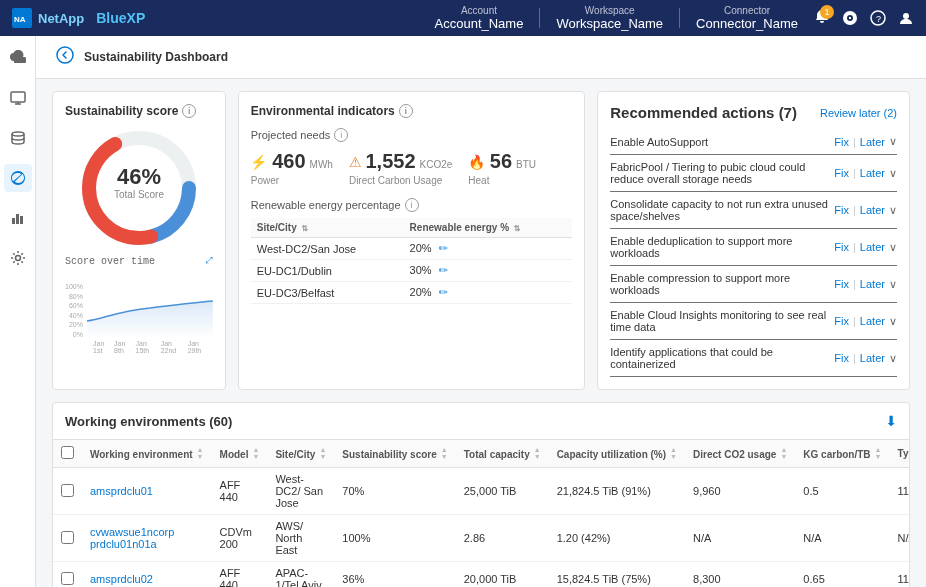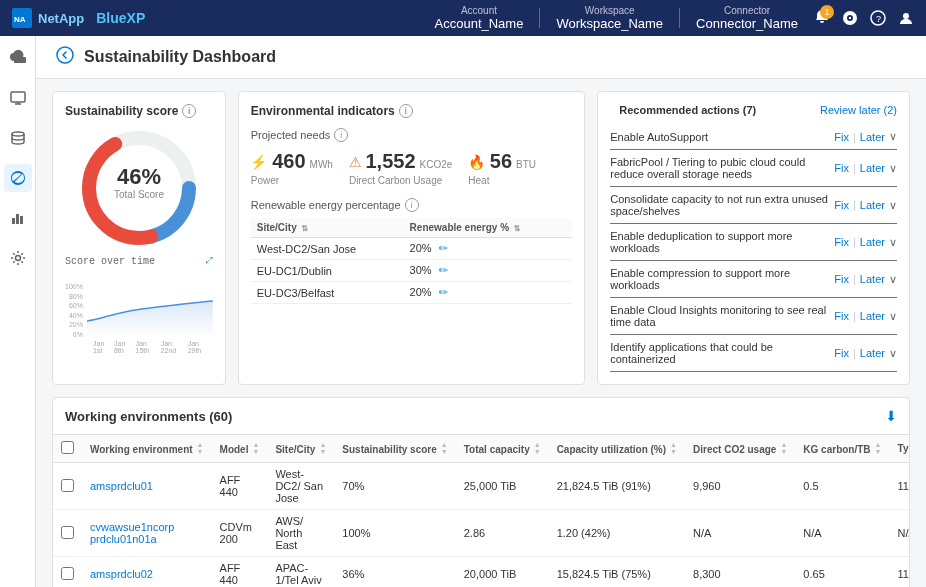--- a/index.html
+++ b/index.html
@@ -51,21 +51,21 @@
     
     .page-header {
       background: #fff;
       border-bottom: 1px solid #e0e0e0;
       padding: 10px 20px;
       display: flex;
       align-items: center;
       gap: 10px;
     }
     .page-header-icon { color: #0078d4; font-size: 16px; }
-    .page-header-title { font-size: 16px; font-weight: 600; color: #333; }
+    .page-header-title { font-size: 12px; font-weight: 600; color: #333; }
 
     
     .dashboard-grid {
       display: grid;
       grid-template-columns: 1fr 2fr 1.8fr;
       gap: 12px;
       padding: 12px 16px;
     }
 
     .card {
@@ -108,21 +108,21 @@
 
     .renewable-title { font-size: 11px; color: #555; margin-bottom: 6px; display: flex; align-items: center; gap: 4px; }
     .renewable-table { width: 100%; border-collapse: collapse; }
     .renewable-table th { font-size: 10px; color: #555; text-align: left; padding: 4px 6px; border-bottom: 1px solid #e0e0e0; background: #fafafa; }
     .renewable-table td { font-size: 11px; padding: 4px 6px; border-bottom: 1px solid #f0f0f0; }
     .sort-icon { font-size: 8px; color: #999; margin-left: 2px; }
     .edit-icon { color: #0078d4; cursor: pointer; margin-left: 4px; font-size: 11px; }
 
     
     .rec-header { display: flex; justify-content: space-between; align-items: center; margin-bottom: 8px; }
-    .rec-title { font-size: 11px; font-weight: 600; color: #333; margin-left: 9px; }
+    .rec-title { font-size: 15px; font-weight: 600; color: #333; }
     .review-later { font-size: 11px; color: #0078d4; cursor: pointer; }
     .action-item { display: flex; justify-content: space-between; align-items: center; padding: 6px 0; border-bottom: 1px solid #737373; }
     .action-text { font-size: 11px; color: #333; flex: 1; }
     .action-links { display: flex; align-items: center; gap: 4px; white-space: nowrap; }
     .action-link { font-size: 11px; color: #0078d4; cursor: pointer; }
     .action-sep { color: #ccc; font-size: 11px; }
     .action-chevron { color: #666; font-size: 11px; cursor: pointer; }
 
     
     .table-section { background: #fff; border: 1px solid #e0e0e0; border-radius: 4px; margin: 0 16px 16px; }

